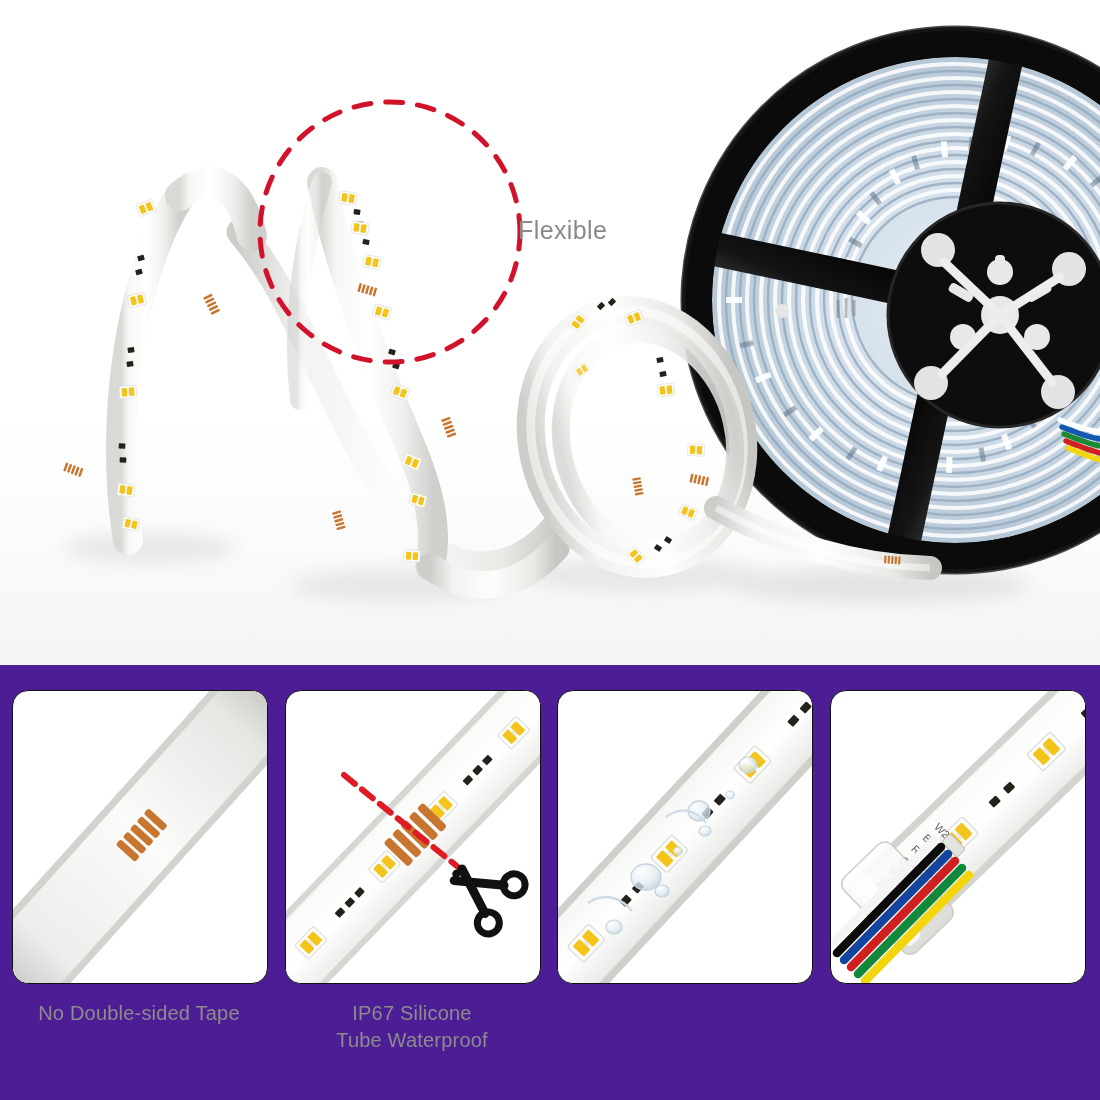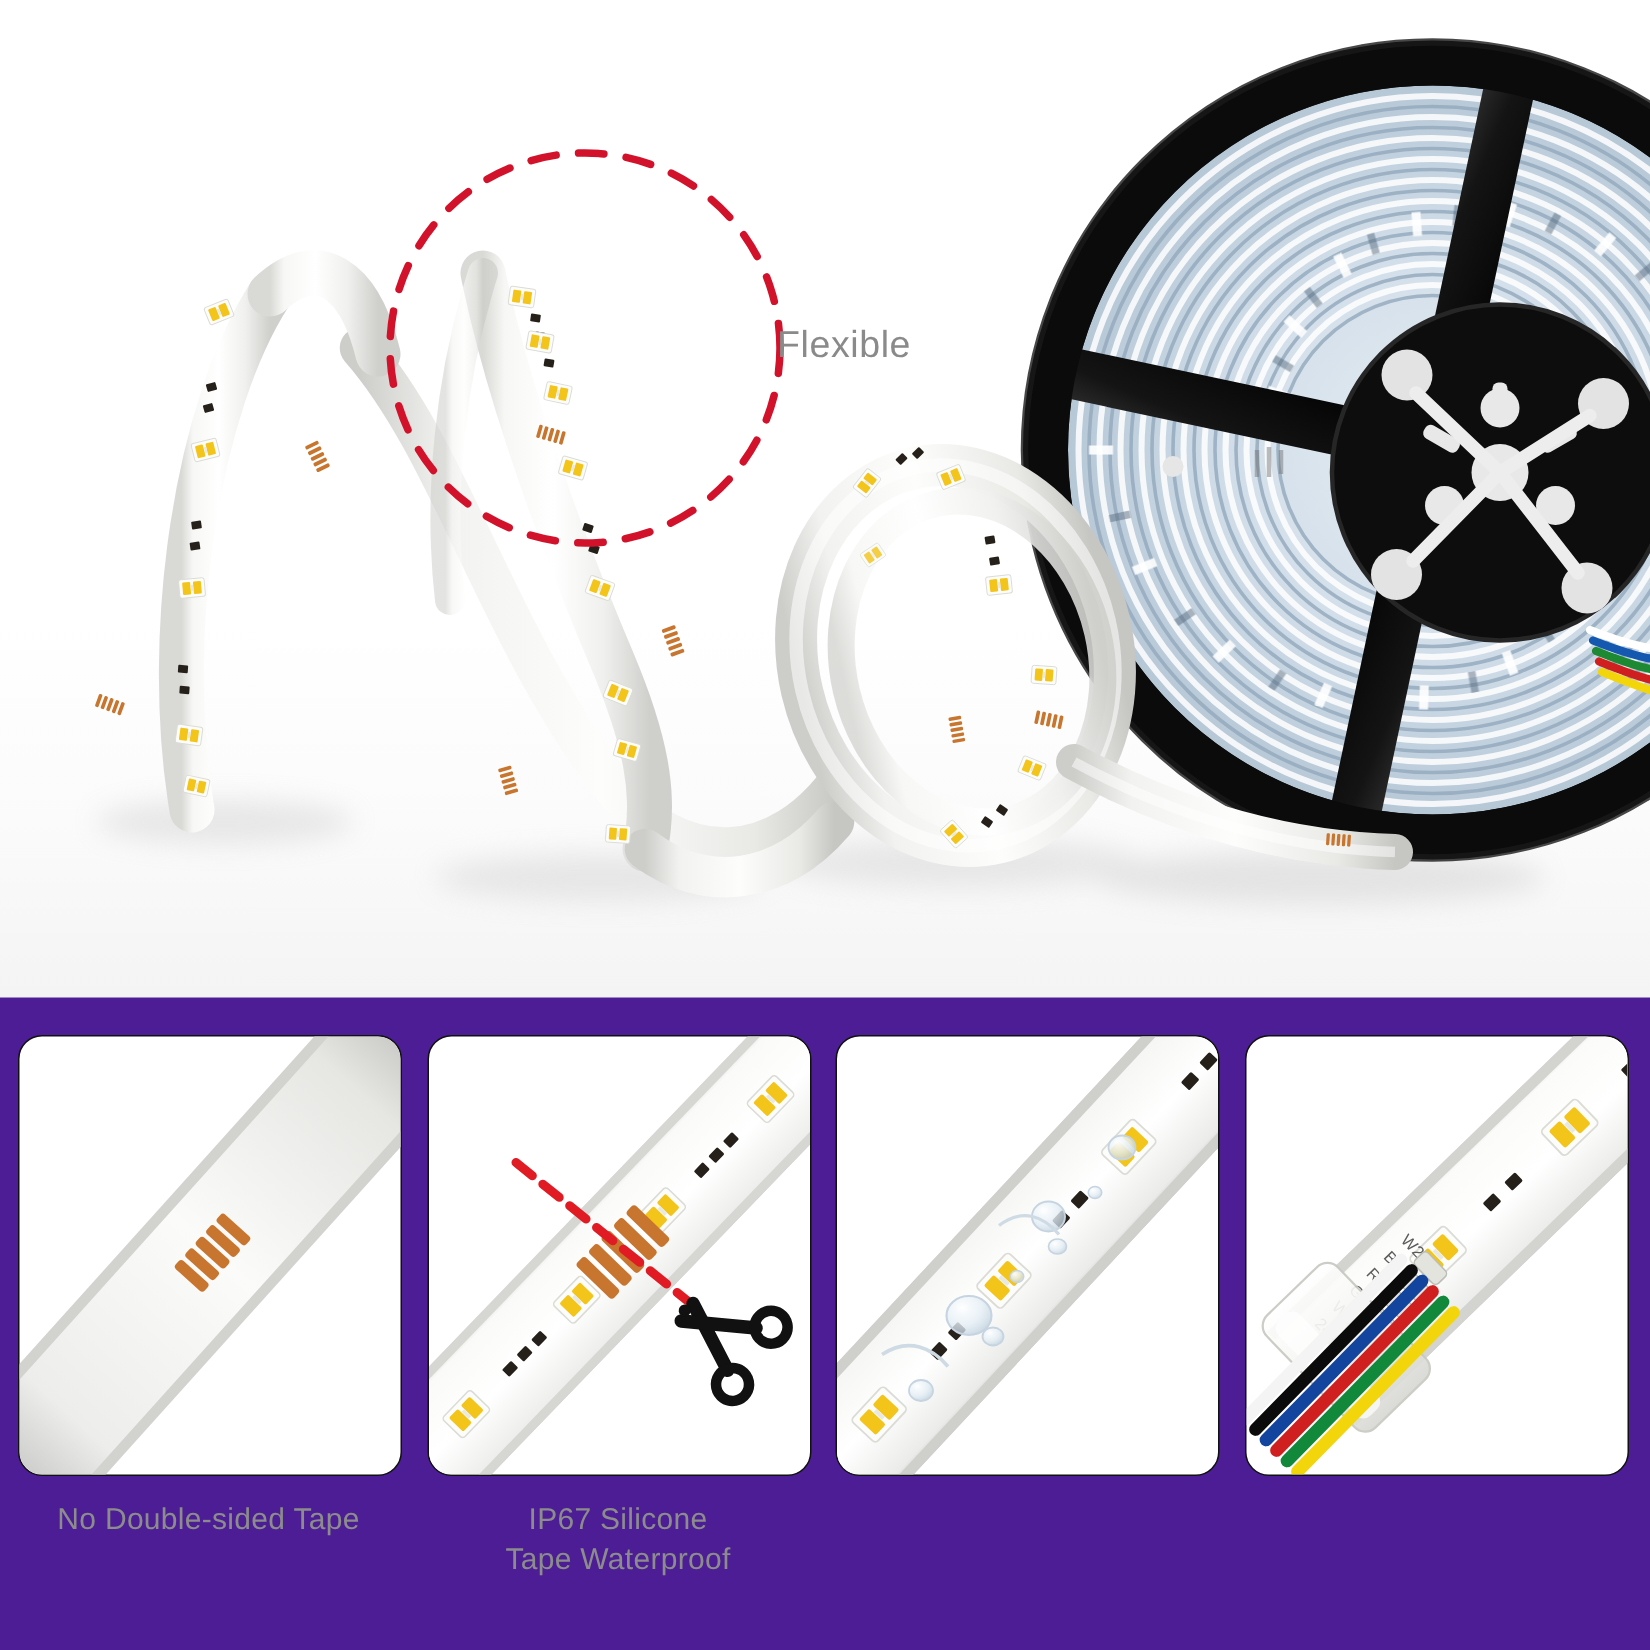--- a/index.html
+++ b/index.html
@@ -652,17 +652,17 @@
       </svg>
     </div>
   </div>
 
   <div class="captions">
     <div class="cap">
       <span>No Double-sided Tape</span>
     </div>
     <div class="cap">
       <span>IP67 Silicone</span>
-      <span>Tape Waterproof</span>
+      <span>Tube Waterproof</span>
     </div>
   </div>
 
 </div>
 
 </body></html>

